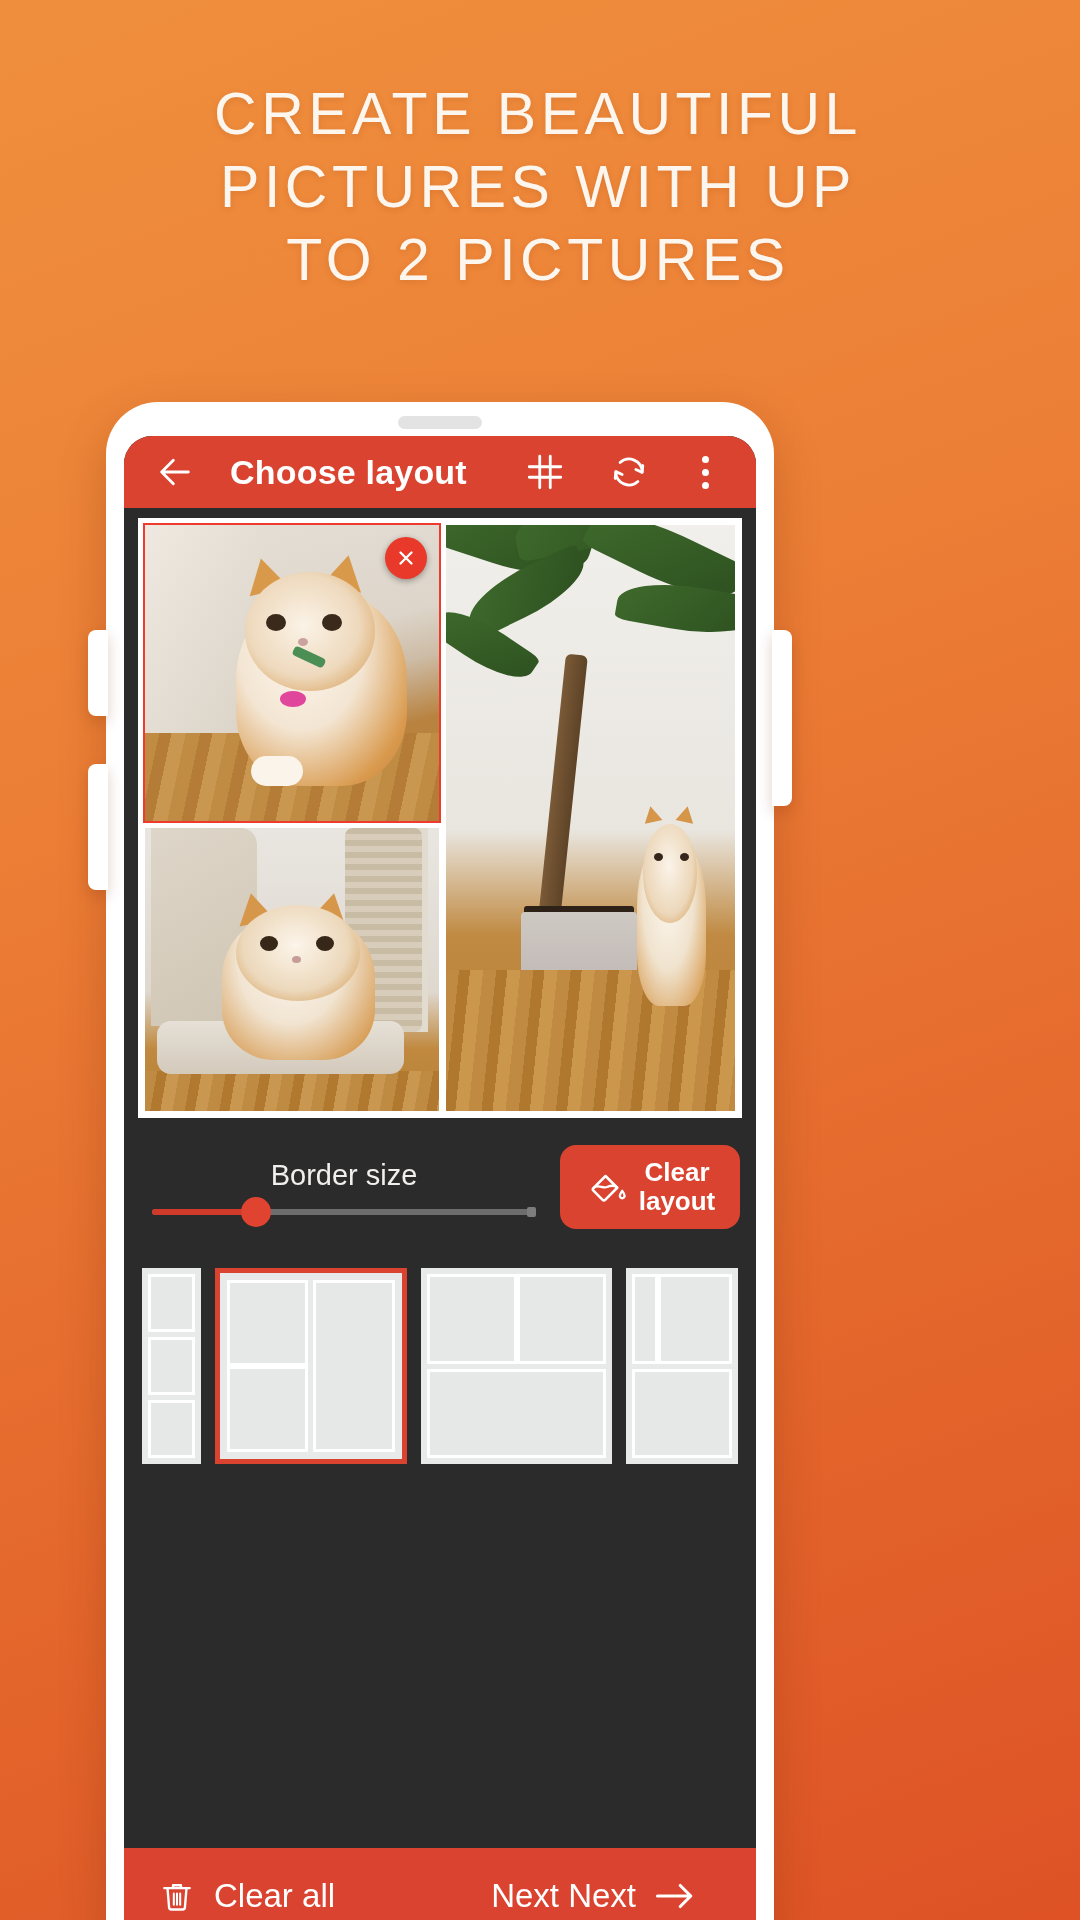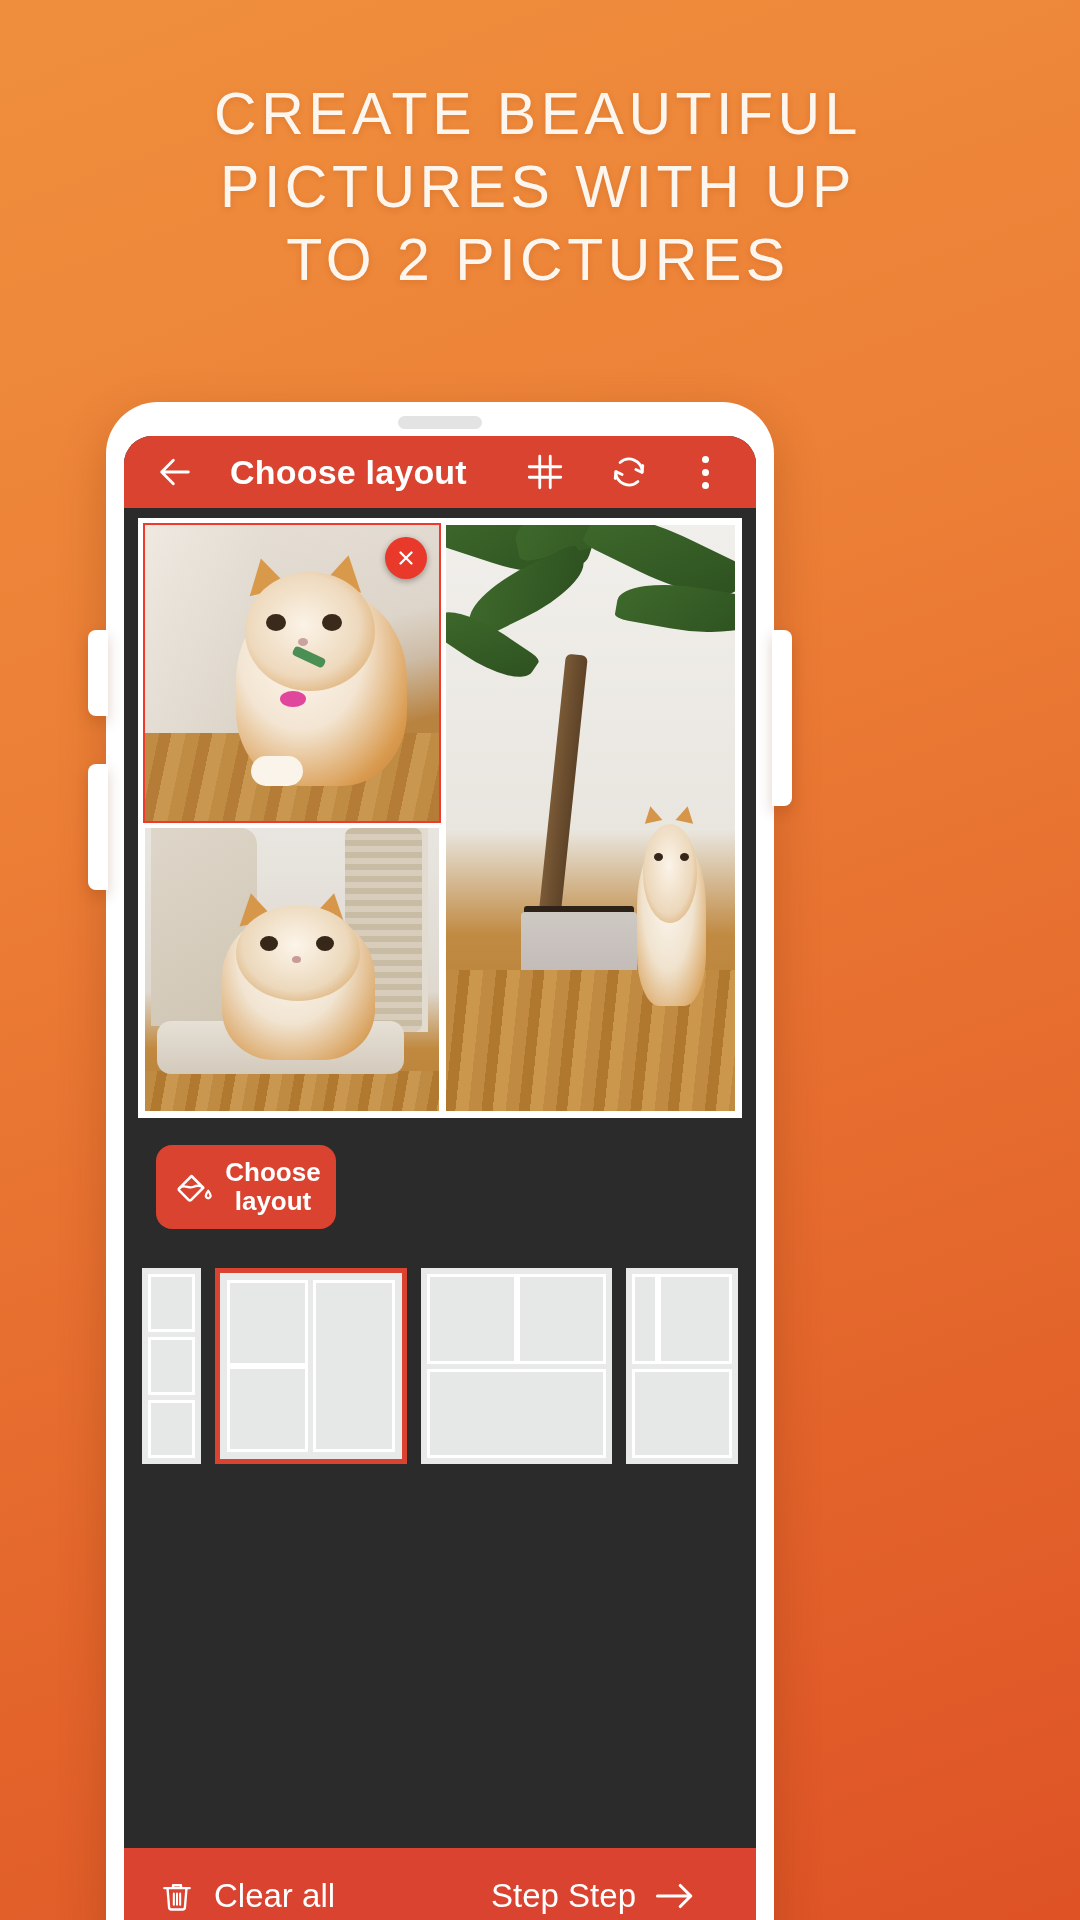--- a/index.html
+++ b/index.html
@@ -297,28 +297,37 @@
               <div class="catbody"></div>
                 <div class="head"></div>
               <div class="eye1"></div>
                 <div class="eye2"></div>
             </div>
           </div>
         </div>
       </div>
 
       <div class="border-row">
+        <div class="slider-block">
+          <div class="slider-label">Border size</div>
+          <div class="slider">
+            <div class="track"></div>
+            <div class="track-fill" style="width: 27%;"></div>
+            <div class="track-end"></div>
+            <div class="thumb" style="left: 27%;"></div>
+          </div>
+        </div>
         <div class="border-color-btn">
           <svg width="44" height="44" viewBox="0 0 24 24">
             <path d="M4.6 12.6L11.2 6l6.4 6.4-6.6 6.6a1 1 0 0 1-1.4 0l-5-5a1 1 0 0 1 0-1.4z" fill="none" stroke="#fff" stroke-width="1.4" stroke-linejoin="round"></path>
             <path d="M4.8 12.4c2.6-2 4.8.6 7.2-.4 1.6-.7 3.4-1.4 5.4.2" fill="none" stroke="#fff" stroke-width="1.3" stroke-linecap="round"></path>
             <path d="M20.3 14.1c.9 1.2 1.3 2 1.3 2.7a1.3 1.3 0 1 1-2.6 0c0-.7.4-1.5 1.3-2.7z" fill="none" stroke="#fff" stroke-width="1.3" stroke-linejoin="round"></path>
           </svg>
           <span class="bc-text">
-            <span>Choose</span><br>
+            <span>Clear</span><br>
             <span>layout</span>
           </span>
         </div>
       </div>
 
       <div class="layouts">
 
         <div class="lay w1">
           <div class="lcell"></div>
           <div class="lcell"></div>
@@ -353,21 +362,21 @@
 
       <div class="bottombar">
         <div class="clear-all">
           <svg width="38" height="38" viewBox="0 0 24 24">
             <path d="M4 7h16M9.5 7V5.2h5V7M6 7l1 12.2a1.4 1.4 0 0 0 1.4 1.3h7.2A1.4 1.4 0 0 0 17 19.2L18 7" fill="none" stroke="#fff" stroke-width="1.5" stroke-linecap="round" stroke-linejoin="round"></path>
             <path d="M10 10.5v7M12 10.5v7M14 10.5v7" fill="none" stroke="#fff" stroke-width="1.3" stroke-linecap="round"></path>
           </svg>
           <span class="clear-text">Clear all</span>
         </div>
         <div class="next-step">
-          <span class="next-text">Step Step</span>
+          <span class="next-text">Next Next</span>
           <svg width="42" height="34" viewBox="0 0 24 18">
             <path d="M2 9h19M21 9l-6-6M21 9l-6 6" fill="none" stroke="#fff" stroke-width="1.8" stroke-linecap="round" stroke-linejoin="round"></path>
           </svg>
         </div>
       </div>
 
     </div>
   </div>
 </div>
 

